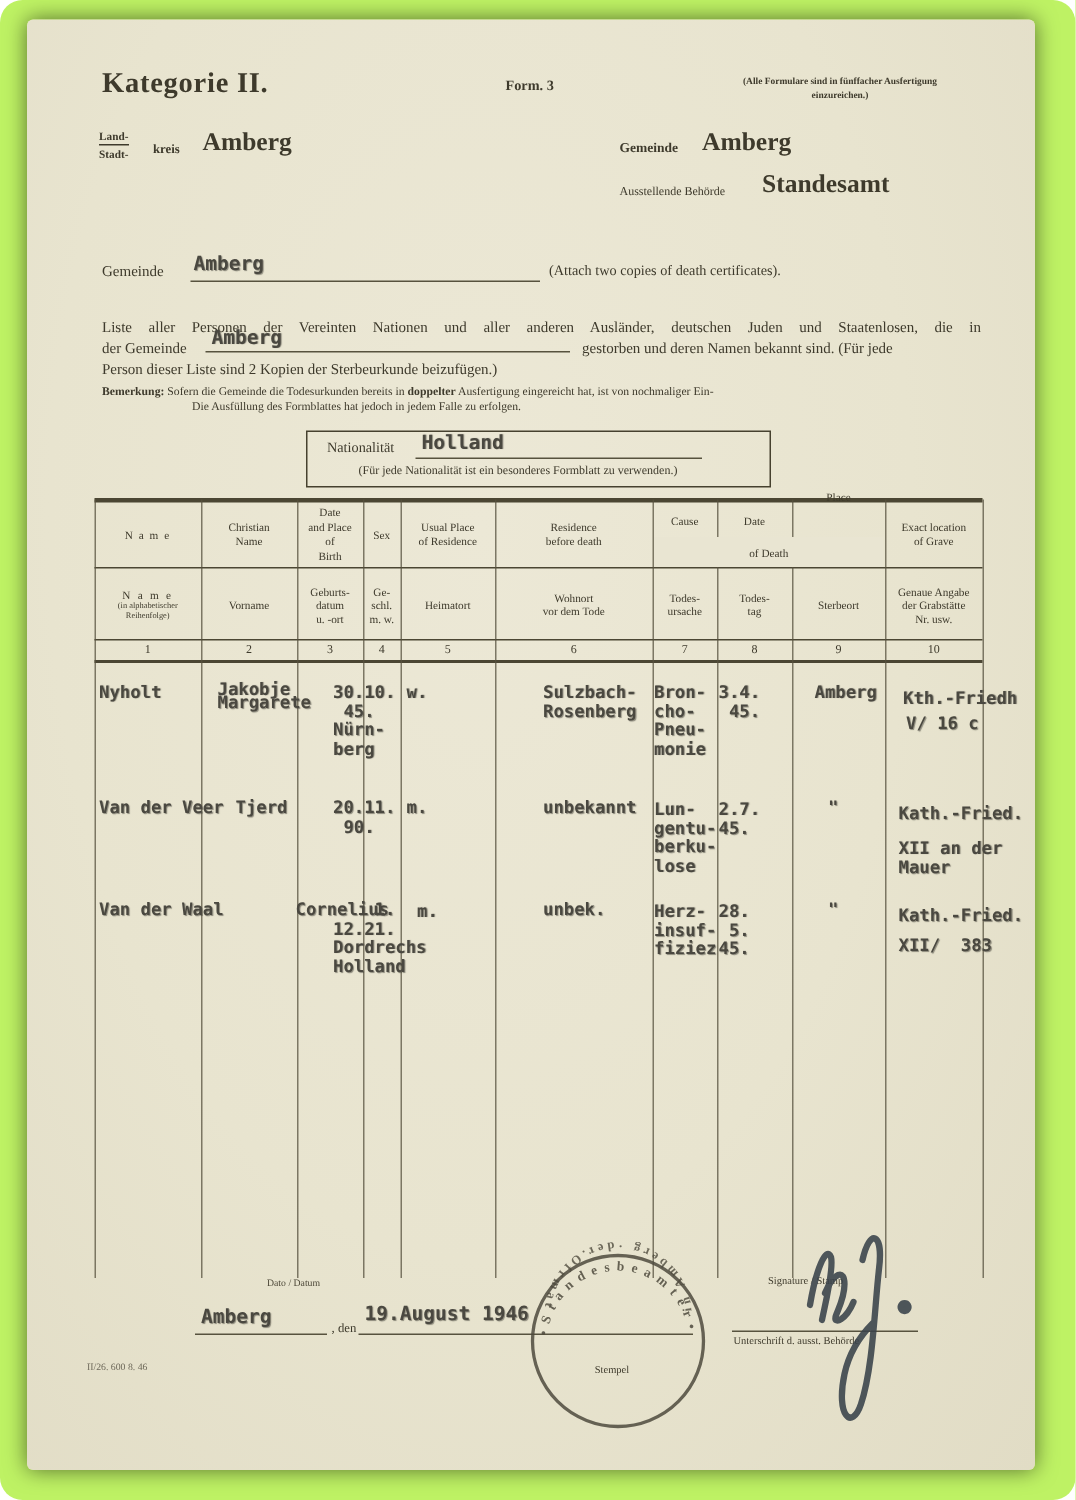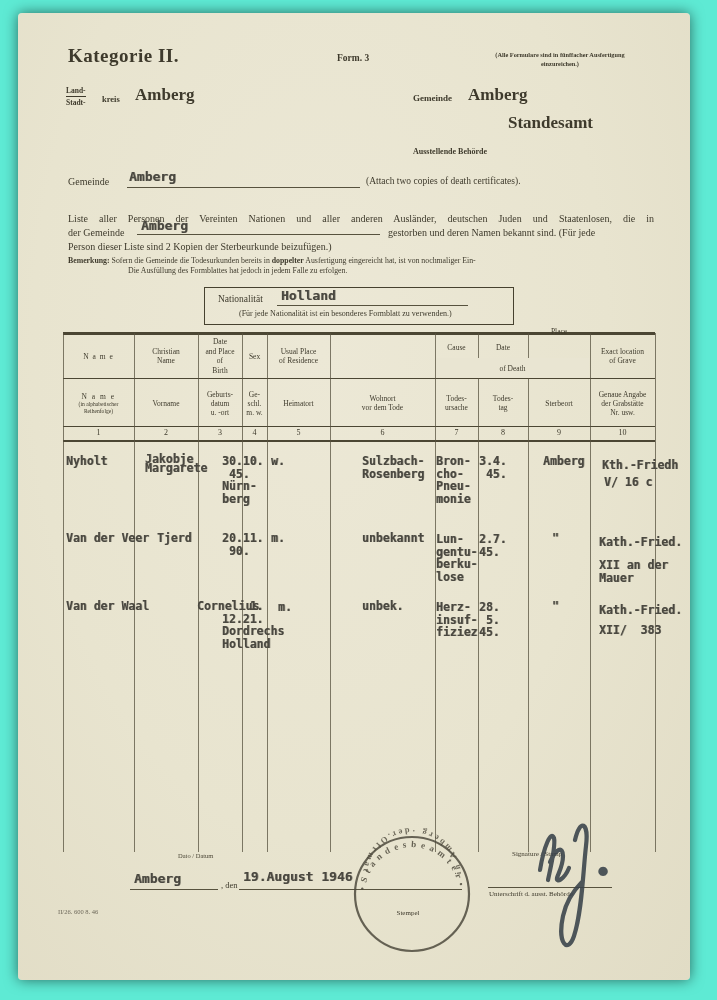--- a/index.html
+++ b/index.html
@@ -1,17 +1,17 @@
 <!DOCTYPE html>
 <html><head>
 <meta charset="utf-8">
 <style>
   html,body{margin:0;padding:0;}
-  .canvas{position:relative;width:717px;height:1000px;background:#5eead4;overflow:hidden;
-          font-family:"Liberation Serif","DejaVu Serif",serif;}
+  .canvas{position:relative;width:717px;height:1000px;background:#bef264;overflow:hidden;
+          font-family:"Liberation Serif","DejaVu Serif",serif;border-radius:15px;}
   .paper{position:absolute;left:18px;top:13px;width:672px;height:967px;
          background:radial-gradient(ellipse at 45% 35%, #ece8d6 0%, #e8e4cf 55%, #e1dcc5 100%);
          border-radius:4px;box-shadow:0 0 14px rgba(0,0,0,.55);}
   .content{position:absolute;left:0;top:0;width:717px;height:1000px;}
   .print{color:#3e3a2c;}
   .abs{position:absolute;}
   .just{text-align:justify;text-align-last:justify;}
   .typed{position:absolute;font-family:"DejaVu Sans Mono",monospace;font-weight:bold;
          font-size:11.5px;line-height:12.5px;color:#4a4840;white-space:pre;
          text-shadow:0.7px 0.4px 0.6px rgba(70,68,58,.55);}
@@ -39,21 +39,21 @@
 
     <div class="abs print" style="left:66px;top:86px;font-size:7.5px;font-weight:bold;line-height:9px;">
       <span style="display:block;border-bottom:1px solid #3e3a2c;padding-bottom:1px;">Land-</span>
       <span style="display:block;padding-top:1px;">Stadt-</span>
     </div>
     <div class="abs print" style="left:102px;top:94px;font-size:8.5px;font-weight:bold;">kreis</div>
     <div class="abs print" style="left:135px;top:85px;font-size:17px;font-weight:bold;">Amberg</div>
 
     <div class="abs print" style="left:413px;top:93px;font-size:9px;font-weight:bold;">Gemeinde</div>
     <div class="abs print" style="left:468px;top:85px;font-size:17px;font-weight:bold;">Amberg</div>
-    <div class="abs print" style="left:413px;top:123px;font-size:8px;font-weight:bold;margin-top:24px;">Ausstellende Behörde</div>
+    <div class="abs print" style="left:413px;top:123px;font-size:8px;font-weight:normal;">Ausstellende Behörde</div>
     <div class="abs print" style="left:508px;top:113px;font-size:17px;font-weight:bold;">Standesamt</div>
 
     <div class="abs print" style="left:68px;top:176px;font-size:10px;">Gemeinde</div>
     <div class="typed" style="left:129px;top:171px;font-size:13px;">Amberg</div>
     <div class="fill-line" style="left:127px;top:187px;width:233px;"></div>
     <div class="abs print" style="left:366px;top:176px;font-size:9.5px;">(Attach two copies of death certificates).</div>
 
     <div class="abs print just" style="left:68px;top:213px;width:586px;font-size:10px;">Liste aller Personen der Vereinten Nationen und aller anderen Ausländer, deutschen Juden und Staatenlosen, die in</div>
     <div class="abs print" style="left:68px;top:227px;font-size:10px;">der Gemeinde</div>
     <div class="typed" style="left:141px;top:220px;font-size:13px;">Amberg</div>
@@ -95,20 +95,22 @@
     <div class="hcell" style="left:63px;top:336px;width:71px;height:40px;letter-spacing:1px;">N a m e</div>
     <div class="hcell" style="left:134px;top:336px;width:64px;height:40px;">Christian
 Name</div>
     <div class="hcell" style="left:198px;top:335px;width:44px;height:42px;line-height:9.5px;">Date
 and Place
 of
 Birth</div>
     <div class="hcell" style="left:242px;top:336px;width:25px;height:40px;">Sex</div>
     <div class="hcell" style="left:267px;top:336px;width:63px;height:40px;">Usual Place
 of Residence</div>
+    <div class="hcell" style="left:330px;top:336px;width:105px;height:40px;">Residence
+before death</div>
     <div class="hcell" style="left:435px;top:336px;width:43px;height:22px;">Cause</div>
     <div class="hcell" style="left:478px;top:336px;width:50px;height:22px;">Date</div>
     <div class="hcell" style="left:528px;top:320px;width:62px;height:22px;">Place</div>
     <div class="hcell" style="left:435px;top:359px;width:155px;height:18px;">of Death</div>
     <div class="hcell" style="left:590px;top:336px;width:65px;height:40px;">Exact location
 of Grave</div>
 
     <div class="hcell" style="left:63px;top:381px;width:71px;height:44px;flex-direction:column;">
       <span style="letter-spacing:1.5px;">N a m e</span>
       <span style="font-size:5.6px;line-height:6.5px;white-space:pre-line;">(in alphabetischer

